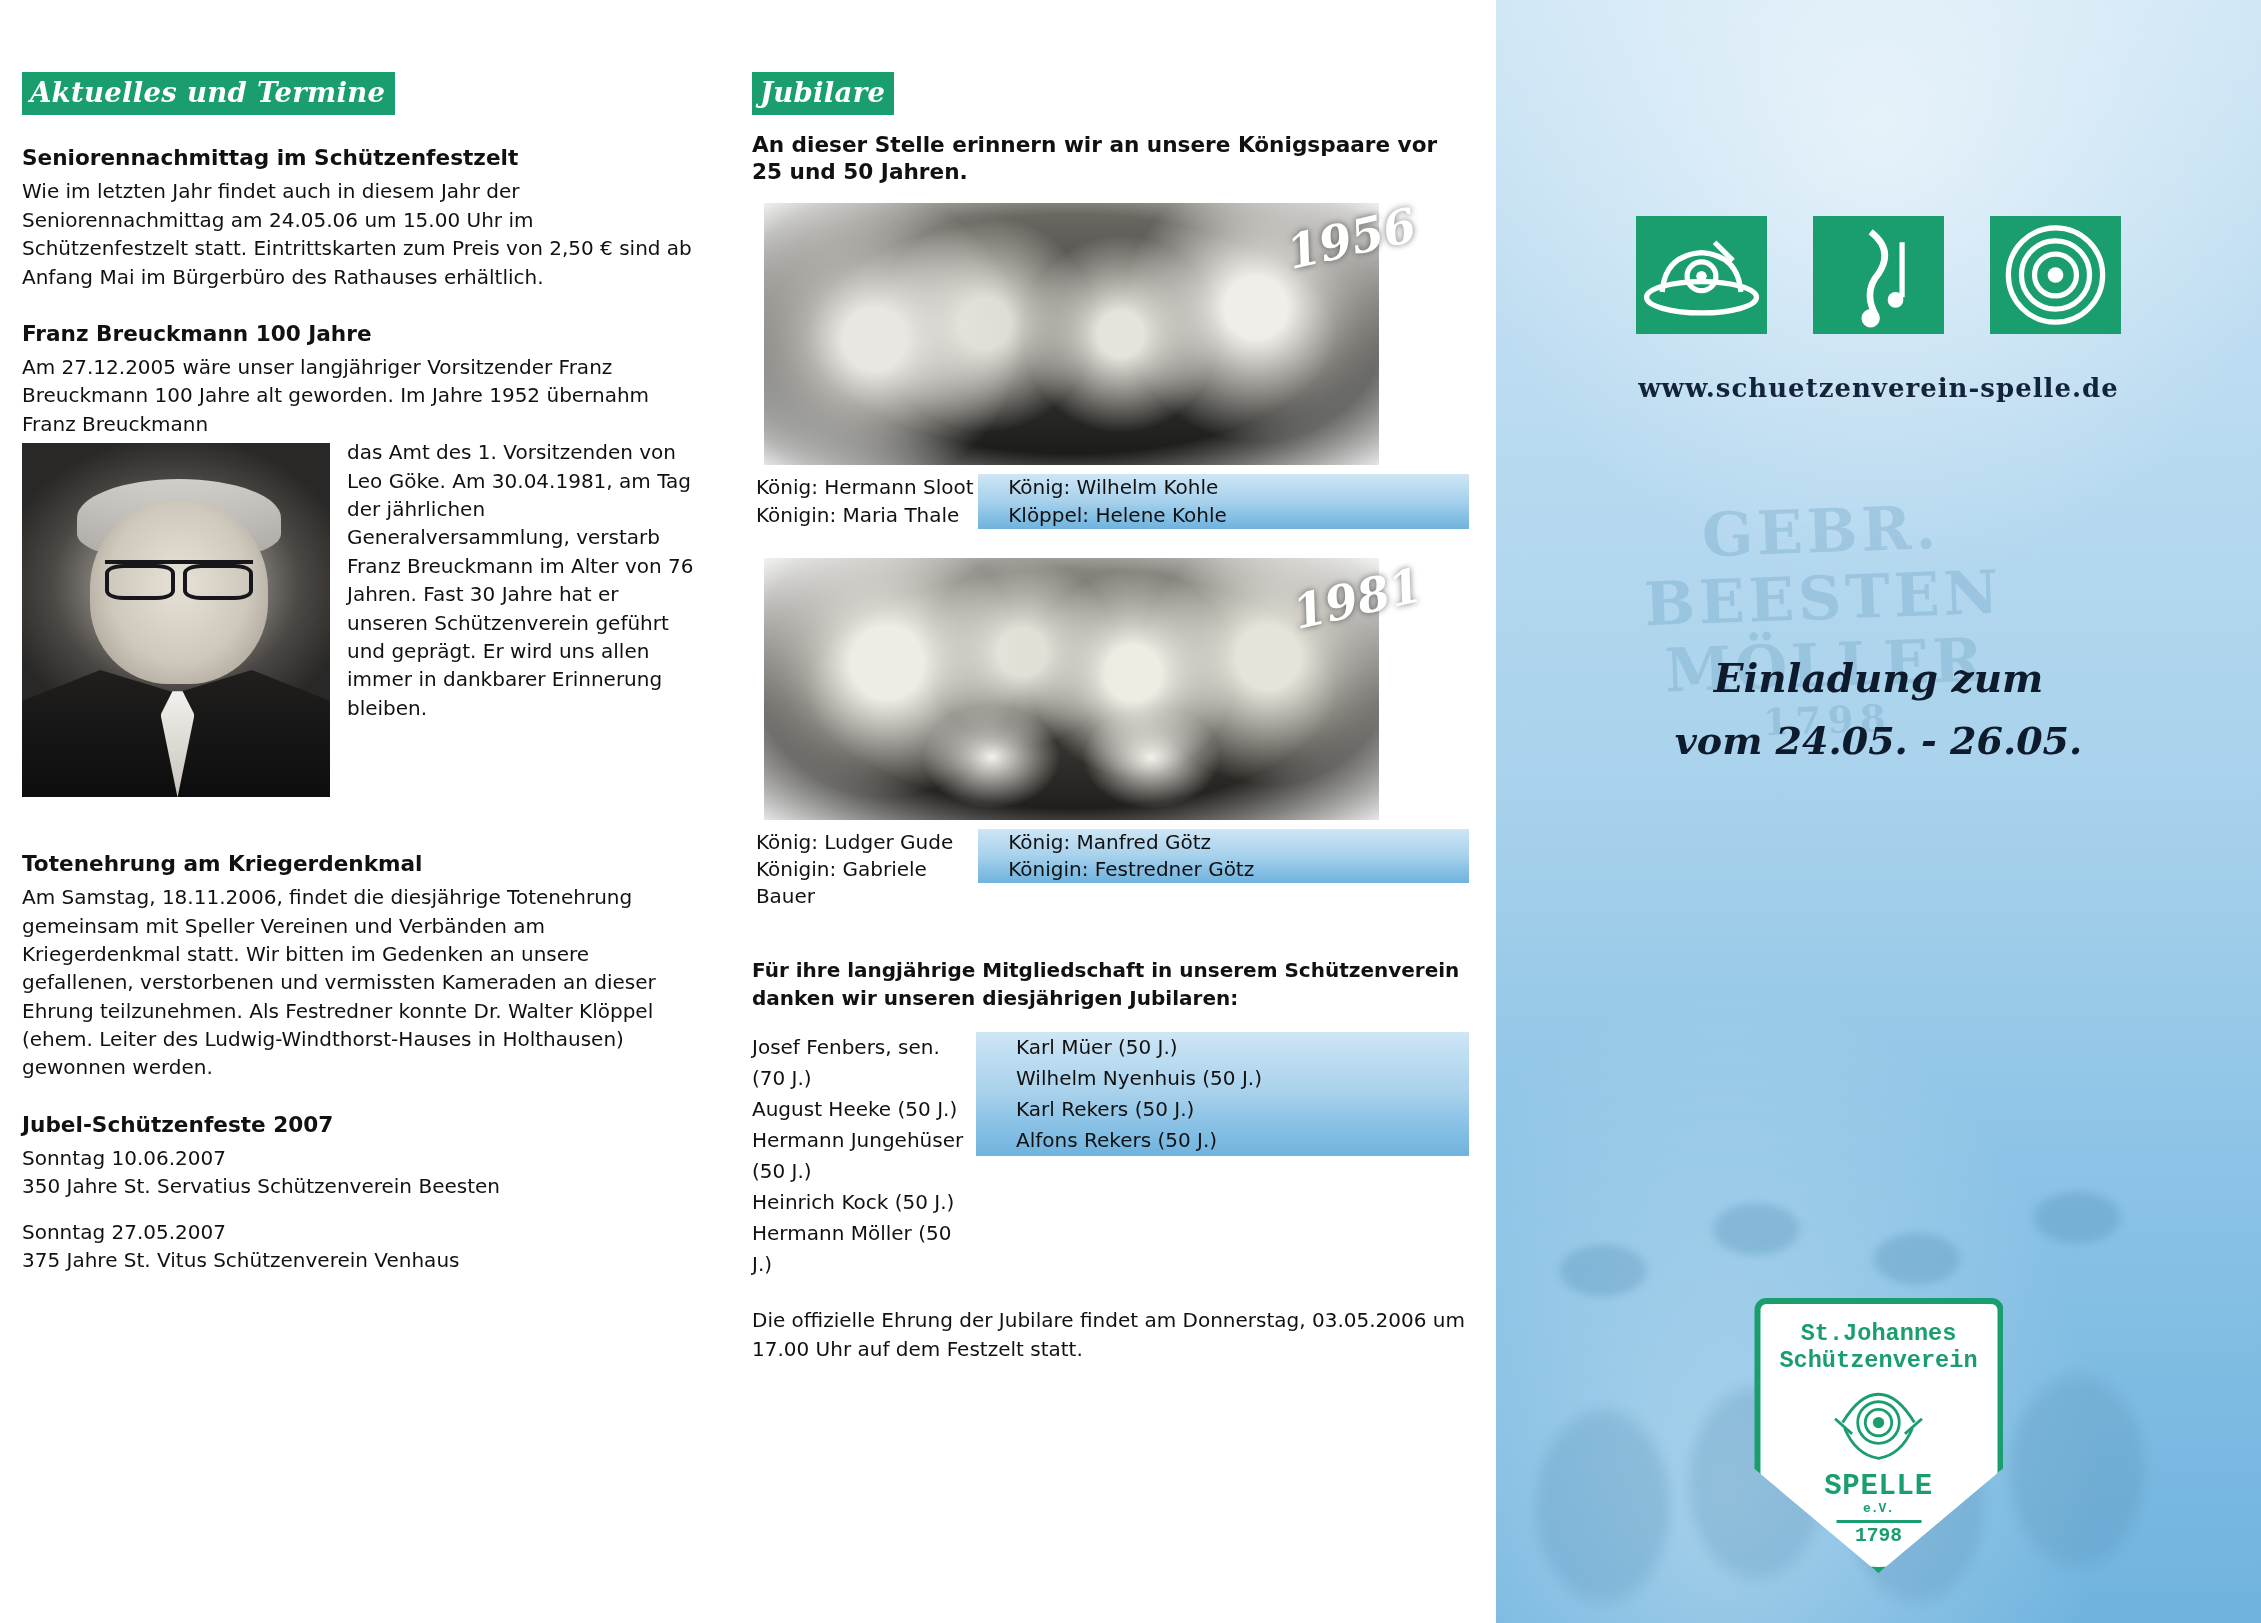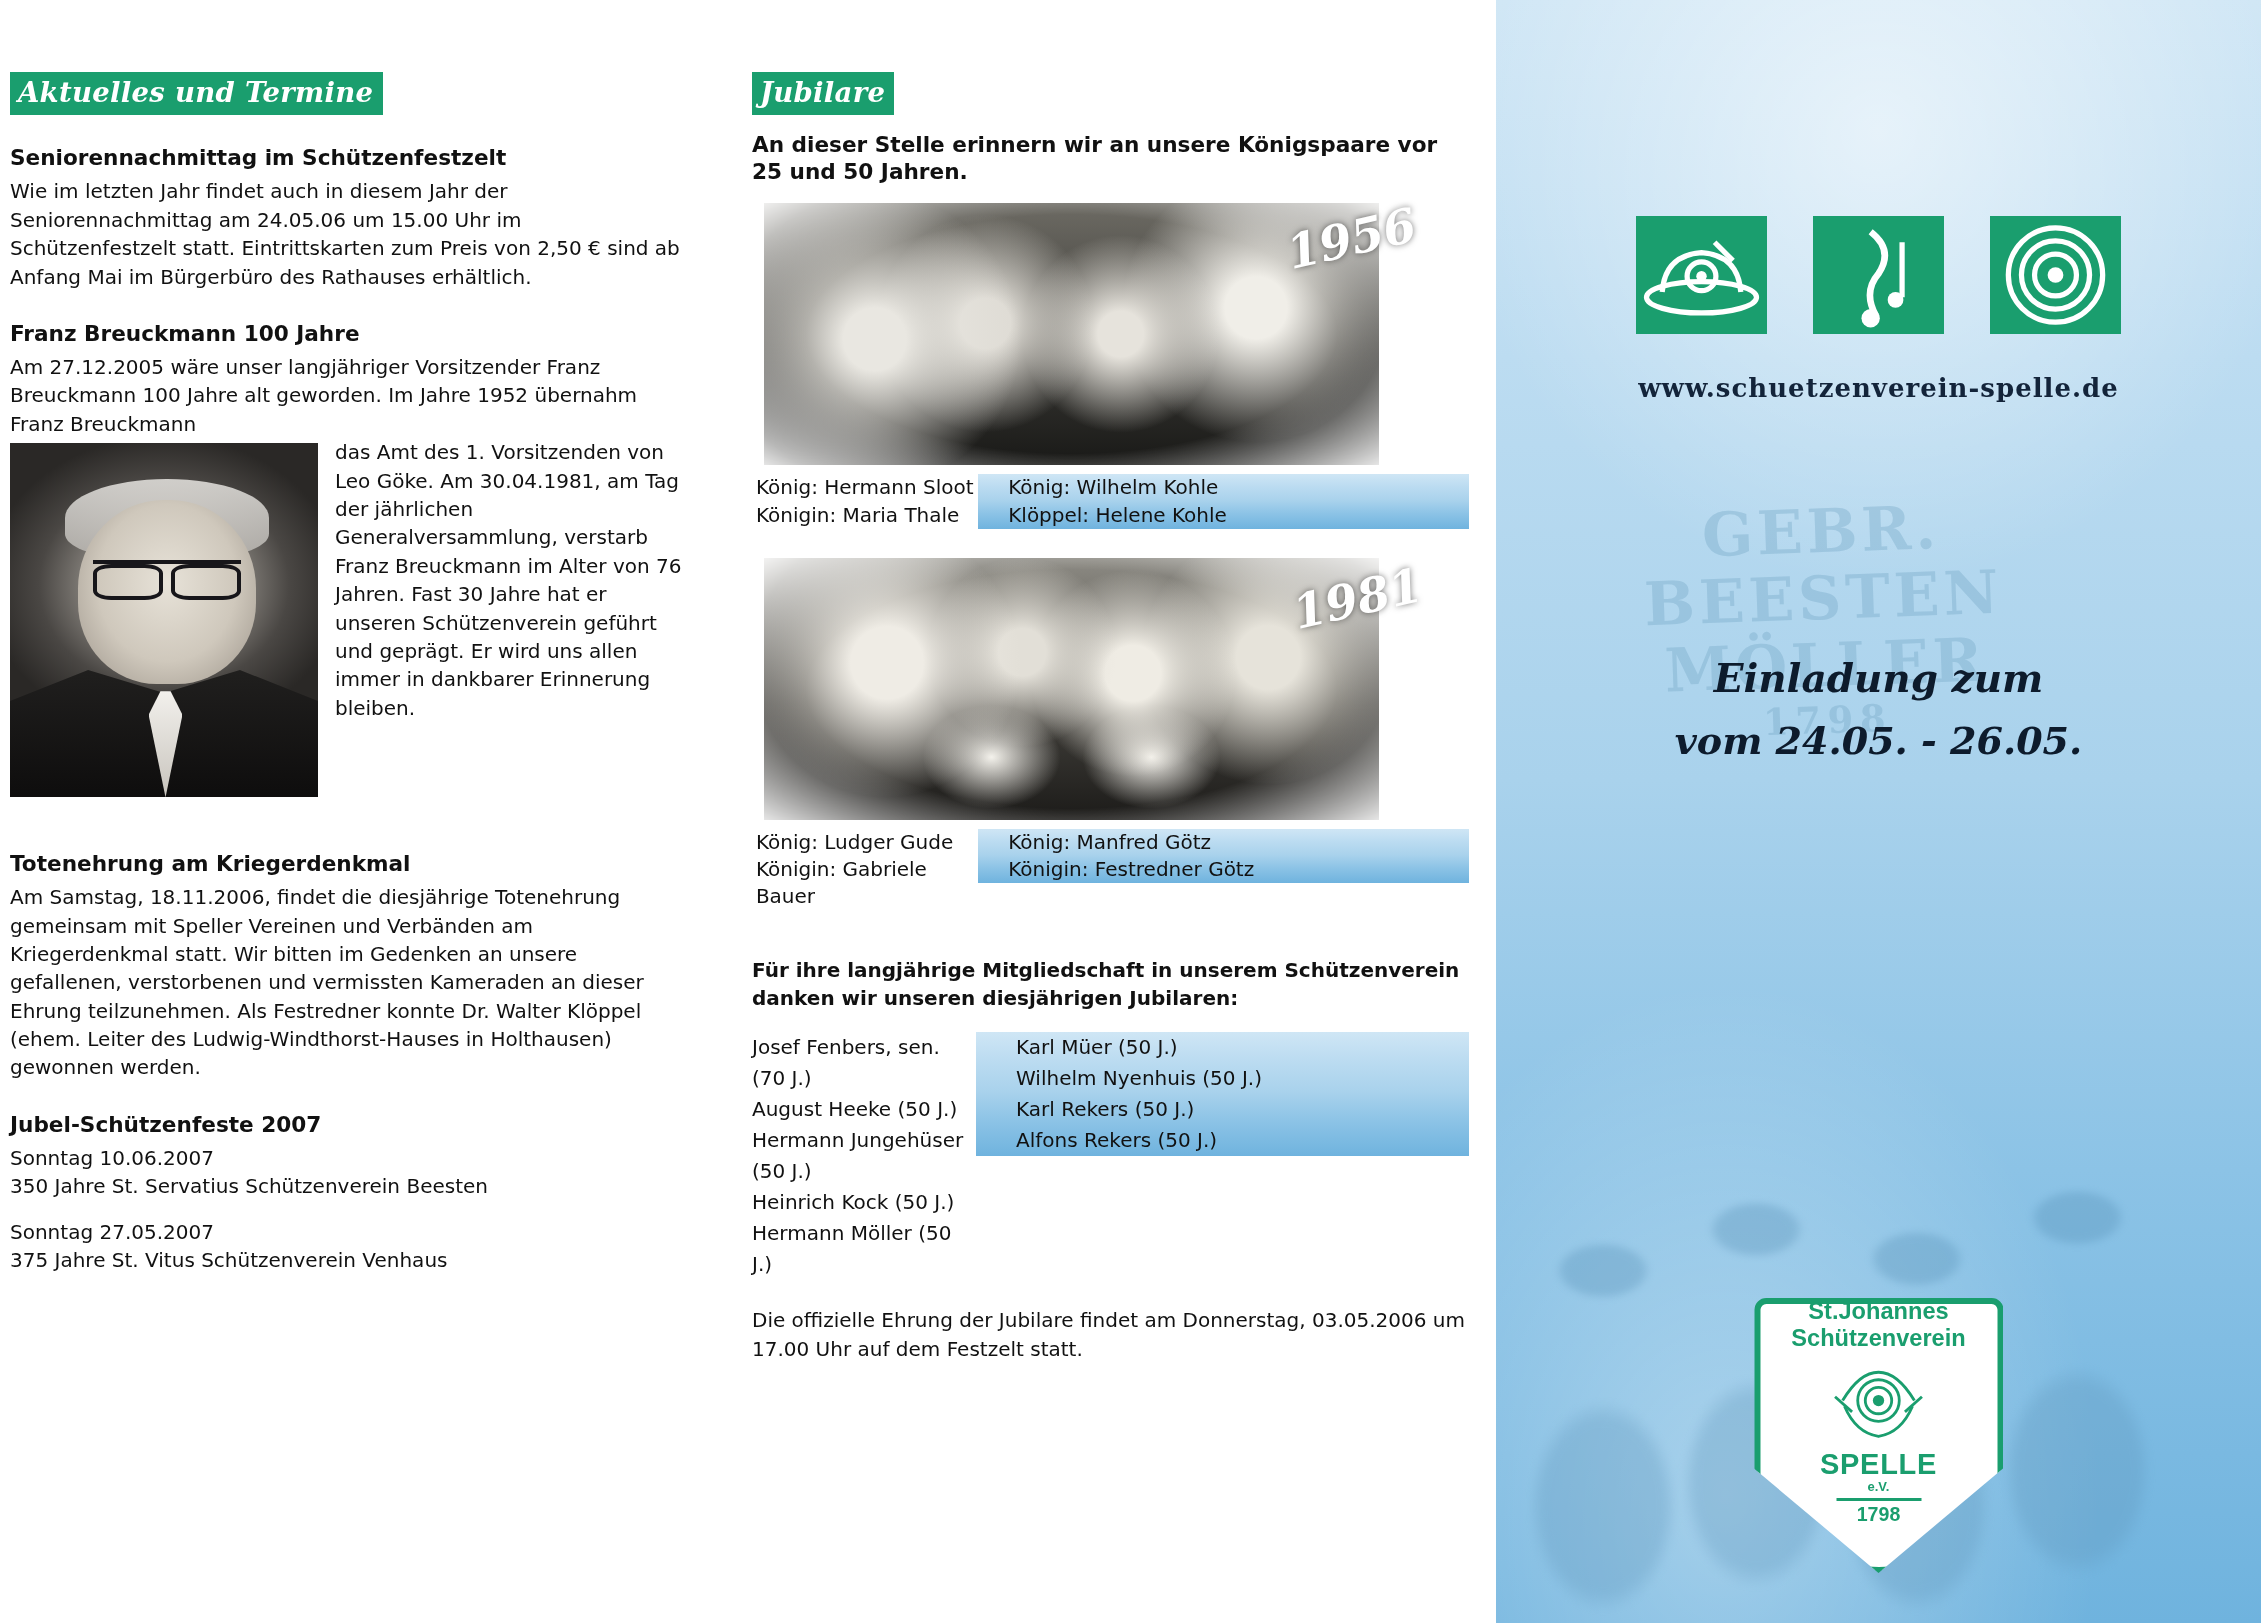--- a/index.html
+++ b/index.html
@@ -17,21 +17,21 @@
   .content {
     width: 1496px; height: 100%;
     position: relative;
     padding: 0;
     background:#fff;
   }
   .col {
     position: absolute;
     top: 72px;
   }
-  .col-left  { left: 10px;  width: 674px; }
+  .col-left  { left: 22px;  width: 674px; }
   .col-mid   { left: 752px; width: 717px; }
 
   .section-title {
     display:inline-block;
     background:#1a9e6e;
     color:#ffffff;
     font-family:"DejaVu Serif", serif;
     font-style: italic;
     font-weight: bold;
     font-size: 27.5px;
@@ -264,22 +264,22 @@
   }
   .crest-shield {
     position:absolute; inset:0;
     background:#ffffff;
     border: 6.5px solid #1a9e6e;
     border-radius: 11.8px 11.8px 50% 50% / 11.8px 11.8px 36% 36%;
     clip-path: polygon(0 0, 100% 0, 100% 62%, 50% 100%, 0 62%);
   }
   .crest-inner {
     position:absolute; inset:0; display:flex; flex-direction:column;
-    align-items:center; color:#1a9e6e;
-    font-family:Liberation Sans, sans-serif; font-weight:bold;
+    align-items:center; padding-top: 22px; color:#1a9e6e;
+    font-family:Liberation Mono, monospace; font-weight:bold;
   }
   .crest-inner .t1 { font-size: 23.6px; line-height:1.15; }
   .crest-inner .t2 { font-size: 23.6px; line-height:1.15; }
   .crest-emblem { width: 98px; height: 85px; margin-top: 6.5px; }
   .crest-inner .t3 { font-size: 29px; margin-top: 3.9px; letter-spacing:0.7px; }
   .crest-inner .t4 { font-size: 13px; margin-top: -1.3px; }
   .crest-rule { width: 85px; height: 2.6px; background:#1a9e6e; margin-top: 3.9px; }
   .crest-inner .t5 { font-size: 19.6px; margin-top: 2.6px; }
 </style>
 </head>

